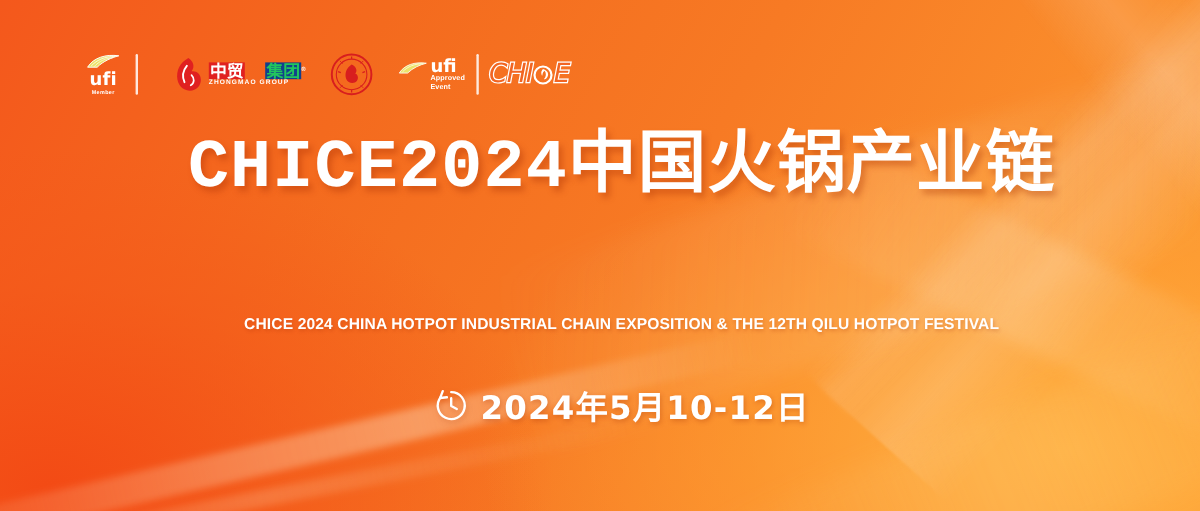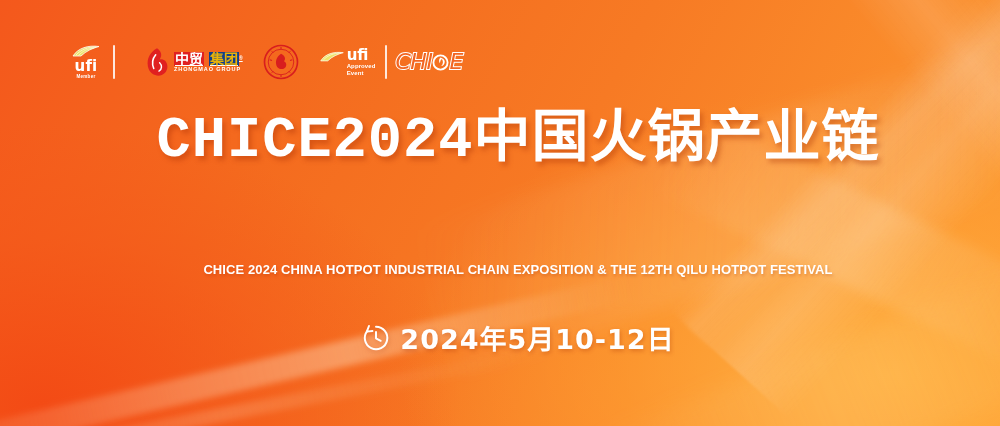--- a/index.html
+++ b/index.html
@@ -82,23 +82,23 @@
   .cx-word{display:flex;align-items:center;font-family:"DejaVu Sans",sans-serif;
            font-weight:700;font-size:14px;color:#fff;letter-spacing:.6px;line-height:1;}
   .cx-x{color:#C4258F;font-size:17px;font-weight:800;margin:0 -1px;}
   .cx-cn{font-size:9.5px;color:#fff;letter-spacing:2.6px;line-height:1;white-space:nowrap;
          font-family:"DejaVu Sans",sans-serif;}
 
   
   .zm-block{display:flex;align-items:center;gap:4px;}
   .zm-mark{width:26px;height:30px;}
   .zm-text{display:flex;flex-direction:column;gap:1px;}
-  .zm-cn{display:flex;align-items:center;font-size:14px;font-weight:700;color:#fff;line-height:1;white-space:nowrap;text-decoration:underline;}
+  .zm-cn{display:flex;align-items:center;font-size:14px;font-weight:700;color:#fff;line-height:1;white-space:nowrap;}
   .zm-cn .red{background:#E02020;color:#fff;padding:0 1px;}
-  .zm-cn .blue{background:#123F8C;color:#eab308;padding:0 1px;margin-left:5px;}
+  .zm-cn .blue{background:#123F8C;color:#22c55e;padding:0 1px;margin-left:17px;}
   .zm-en{font-size:5.5px;font-weight:700;color:#fff;letter-spacing:.9px;line-height:1;}
   .zm-reg{font-size:5px;color:#fff;vertical-align:super;}
 
   
   .seal{width:36px;height:36px;}
 
   
   .ufi-appr{display:flex;align-items:flex-start;gap:2px;}
   .ufi-appr-txt{display:flex;flex-direction:column;line-height:1;}
   .ua-word{font-family:"DejaVu Sans",sans-serif;font-weight:700;font-size:15px;color:#fff;line-height:1;}

